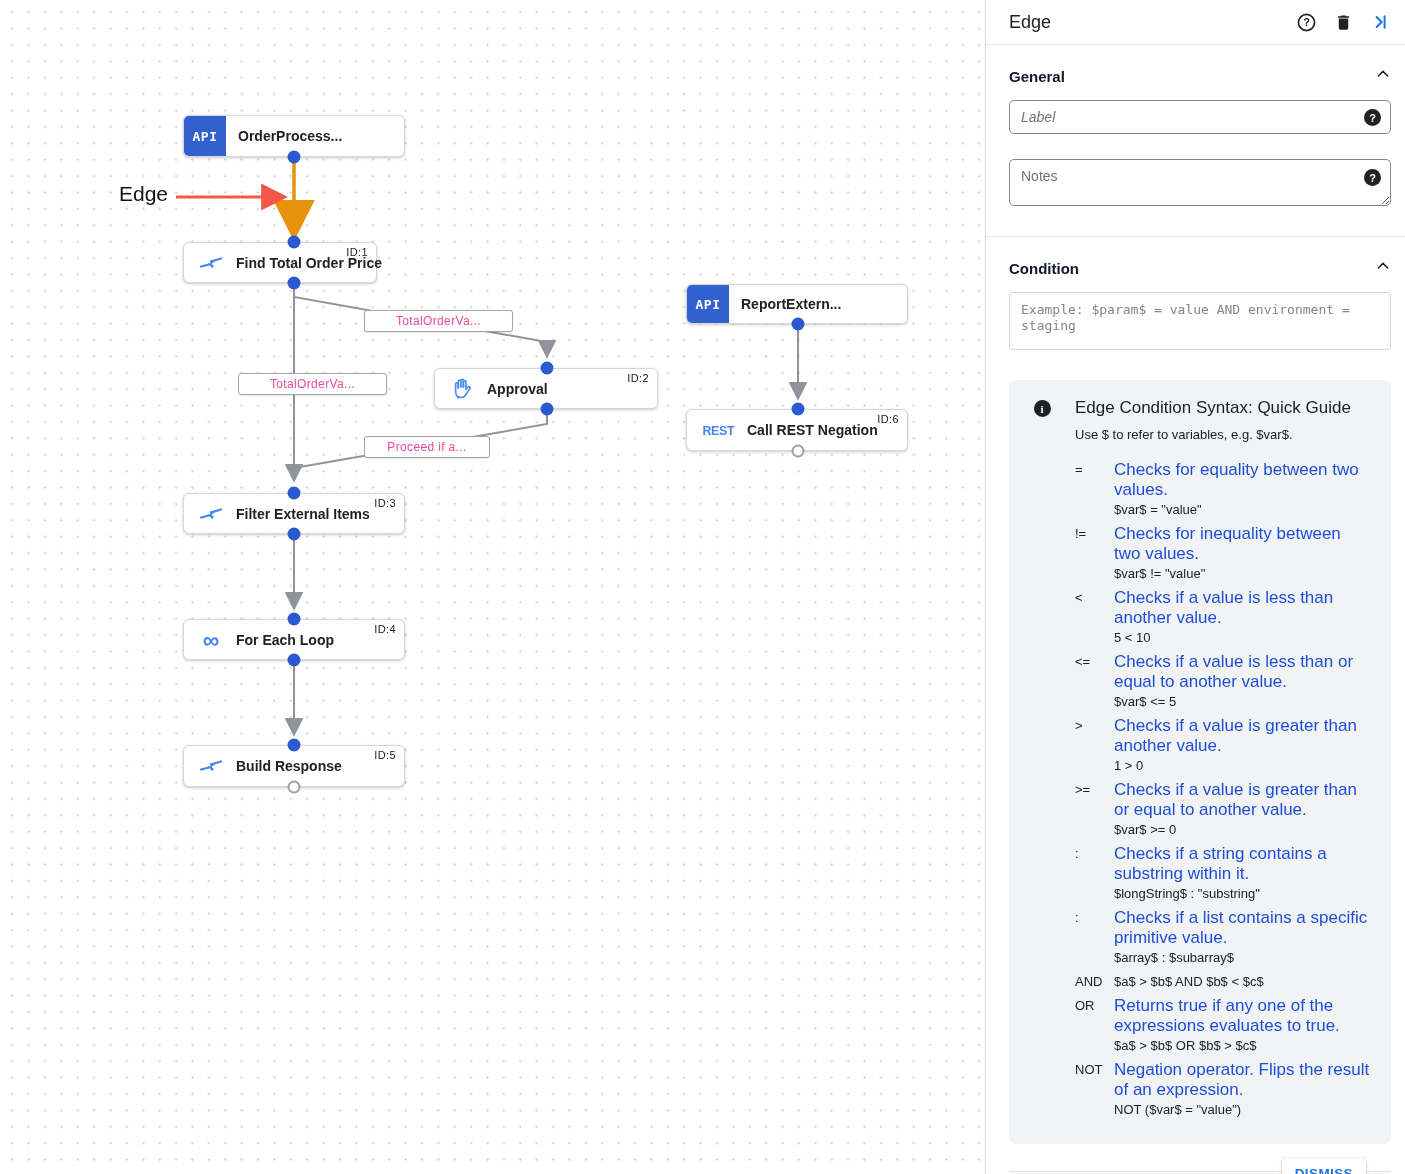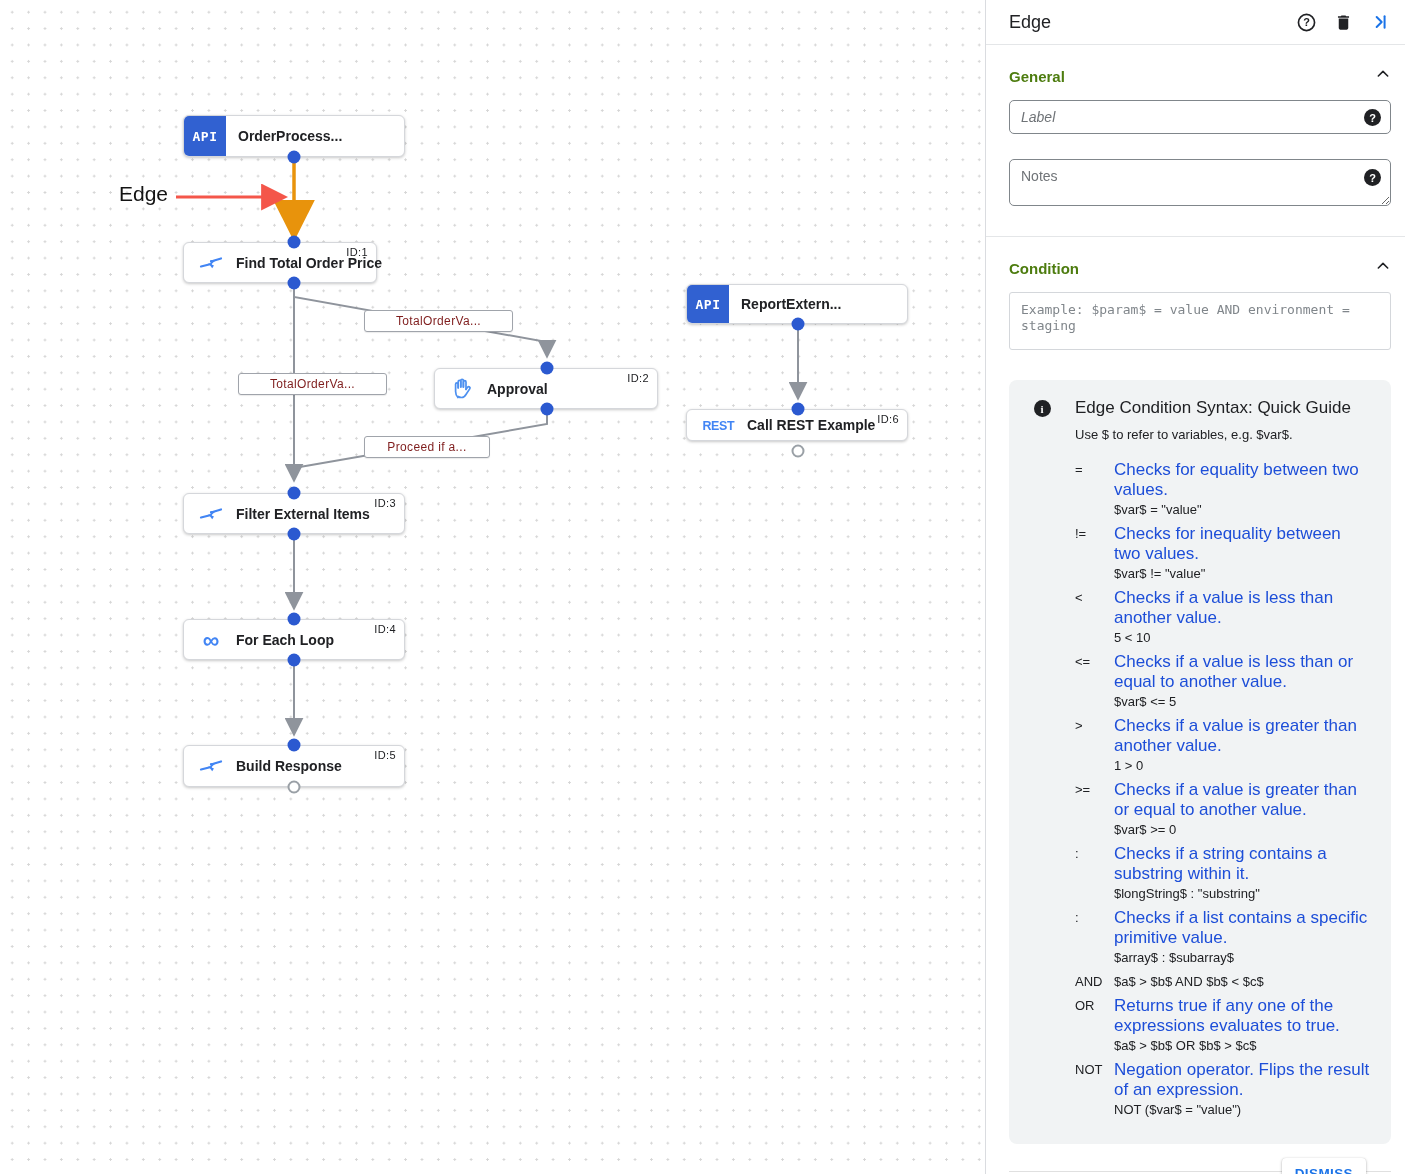--- a/index.html
+++ b/index.html
@@ -33,38 +33,38 @@
   .rest-chip { font-weight:bold; font-size:13.5px; letter-spacing:-0.3px; transform:scaleX(.92); font-family:"Liberation Sans", sans-serif; }
   .loop-glyph { font-size:23px; font-weight:bold; line-height:14px; }
 
   .port { position:absolute; width:13px; height:13px; border-radius:50%; transform:translate(-50%,-50%); }
   .port.filled { background:#2b59d0; }
   .port.hollow { background:#fff; border:2px solid #9aa0a6; }
 
   .edge-label {
     position:absolute; background:#fff; border:1px solid #a0a4ab; border-radius:3px;
     display:flex; align-items:center; justify-content:center;
-    font-size:12px; color:#7f1d1d; letter-spacing:.35px; white-space:nowrap;
+    font-size:12px; color:#ec4899; letter-spacing:.35px; white-space:nowrap;
     box-shadow:0 1px 1px rgba(0,0,0,.08);
   }
   .annotation-text { position:absolute; font-size:21px; font-weight:500; color:#141414; }
 
   
   #panel {
     position:absolute; left:985px; top:0; width:420px; height:1174px;
     background:#fff; border-left:1px solid #dadce0;
   }
   .panel-header { display:flex; align-items:center; height:45px; padding:0 14px 0 23px; border-bottom:1px solid #e4e6e8; }
   .panel-title { font-size:18px; color:#202124; flex:1; }
   .hdr-icons { display:flex; align-items:center; gap:15px; }
   .icon-btn { width:22px; height:22px; display:flex; align-items:center; justify-content:center; cursor:pointer; background:none; border:none; padding:0; }
 
   .section { padding:0 14px 0 23px; }
   .section-head { display:flex; align-items:center; justify-content:space-between; margin-top:21px; margin-bottom:14px; }
-  .section-title { font-size:15px; font-weight:bold; color:#4d7c0f; }
+  .section-title { font-size:15px; font-weight:bold; color:#0f172a; }
 
   .field { position:relative; margin:0 0 25px 0; }
   .field input, .field textarea {
     width:100%; border:1px solid #80868b; border-radius:5px; background:#fff;
     font-family:"Liberation Sans", sans-serif; font-size:14px; color:#202124;
     padding:8px 34px 8px 11px; outline:none;
   }
   .field input { height:34px;font-style:italic; }
   .field textarea { height:47px; resize:both; }
   .field input::placeholder, .field textarea::placeholder { color:#6f7377; }
@@ -201,25 +201,25 @@
               <path d="M15 10.2 L9 8.2 L13.5 13.2 z" fill="#4285f4" transform="rotate(5 12 10)"></path>
             </svg>
           </div>
           <span class="node-title">Build Response</span>
           <span class="node-id">ID:5</span>
         </div>
         <div class="node" style="left: 686px; top: 284px; width: 222px; height: 40px;">
           <div class="api-chip" style="background: rgb(49, 97, 209);">API</div>
           <span class="node-title">ReportExtern...</span>
         </div>
-        <div class="node" style="left: 686px; top: 409px; width: 222px; height: 32px;">
+        <div class="node" style="left: 686px; top: 409px; width: 222px; height: 42px;">
           <div class="icon-slot" style="flex-basis: 34px; width: 34px;">
             <span class="rest-chip" style="color:#4285f4">REST</span>
           </div>
-          <span class="node-title">Call REST Example</span>
+          <span class="node-title">Call REST Negation</span>
           <span class="node-id">ID:6</span>
         </div>
       </div>
     <div id="labels-layer">
         <div class="edge-label" style="left: 364px; top: 310px; width: 149px; height: 22px;">TotalOrderVa...</div>
         <div class="edge-label" style="left: 238px; top: 373px; width: 149px; height: 22px;">TotalOrderVa...</div>
         <div class="edge-label" style="left: 364px; top: 436px; width: 126px; height: 22px;">Proceed if a...</div>
       </div>
     <div id="ports-layer">
         <div class="port filled" style="left: 294px; top: 157px; background: rgb(43, 89, 208);"></div>

